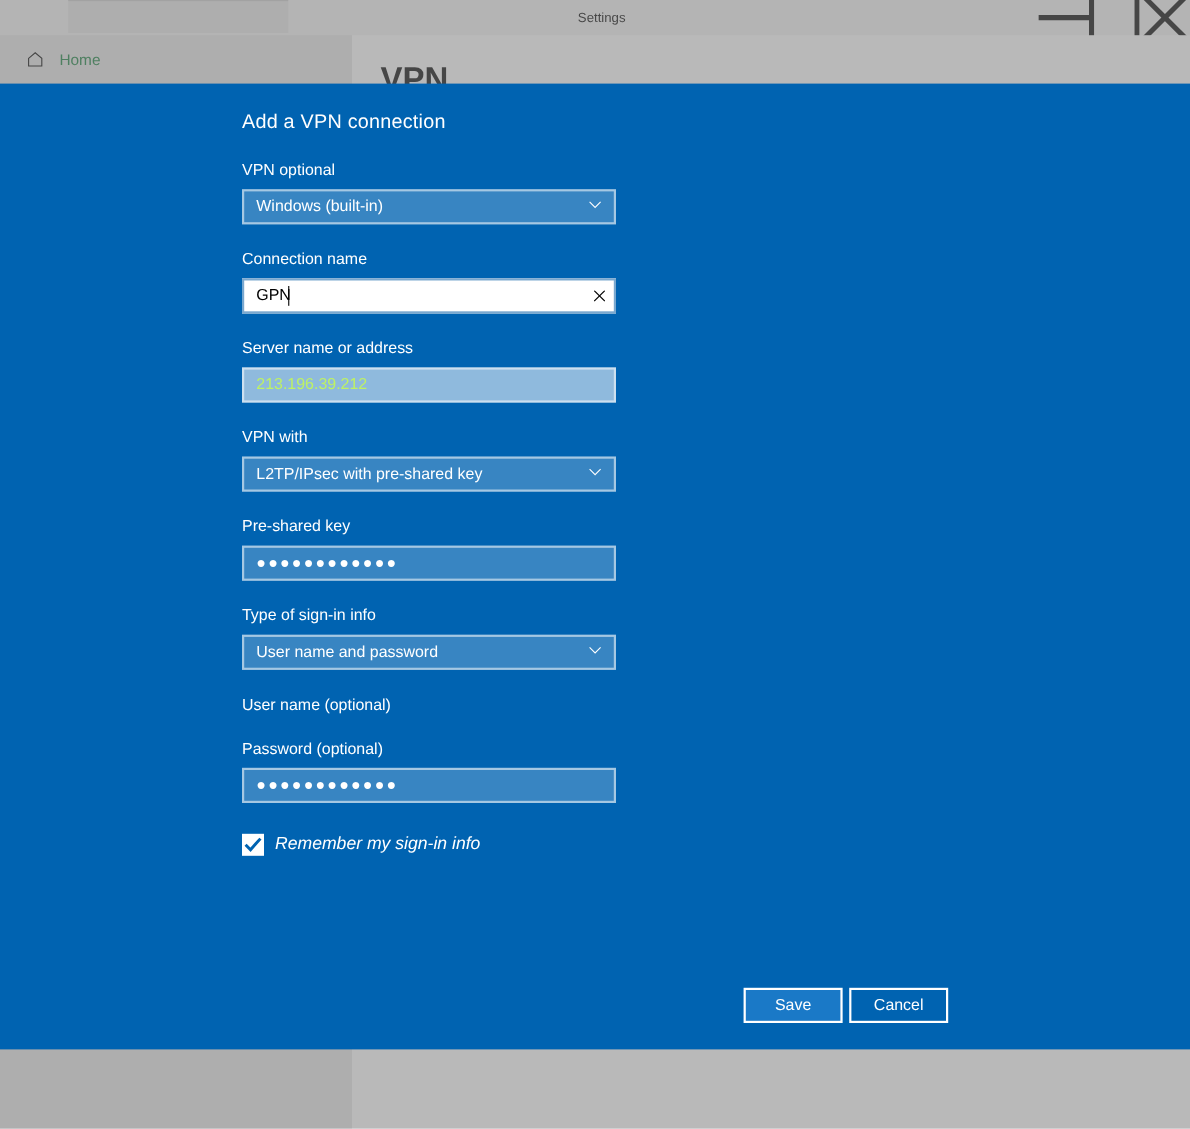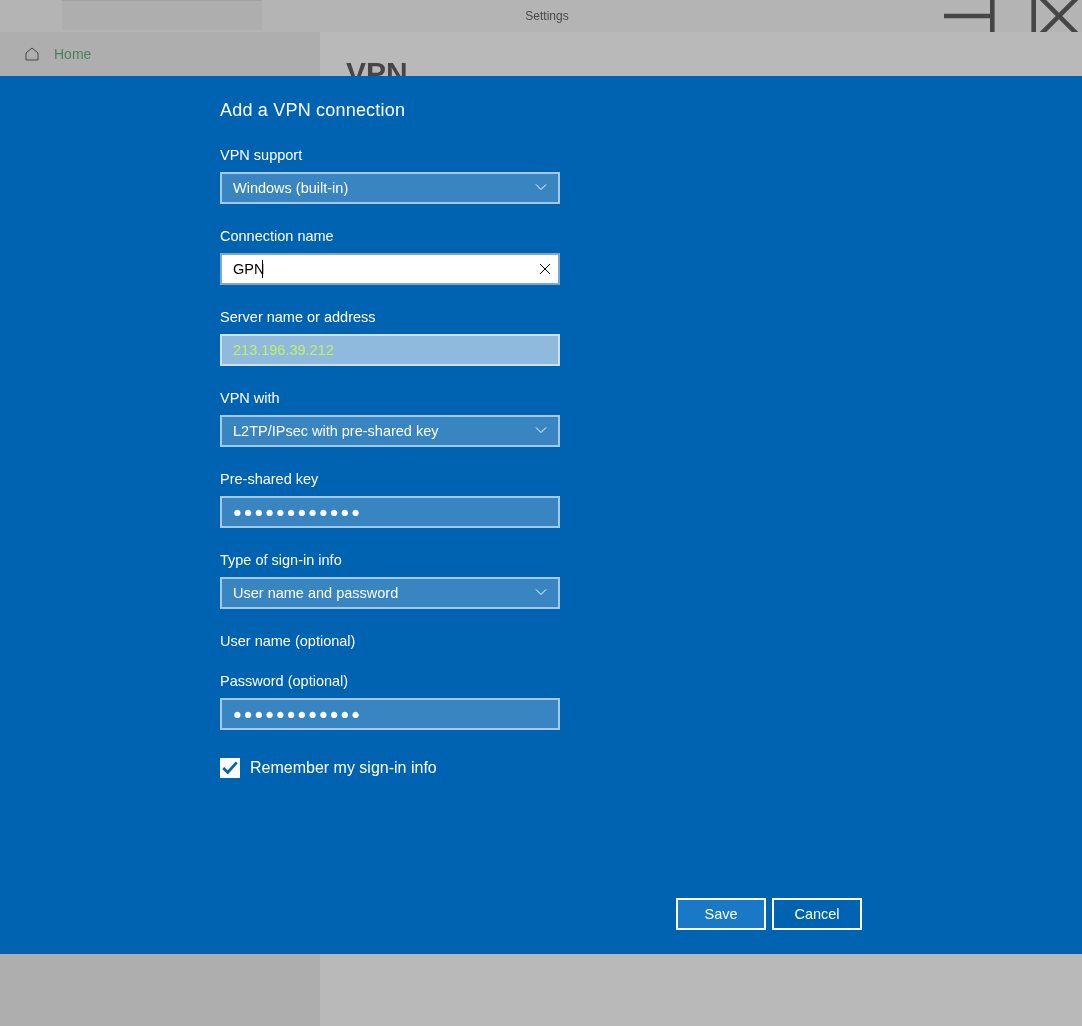--- a/index.html
+++ b/index.html
@@ -80,21 +80,21 @@
     position: absolute; right: 0; top: 0; width: 30px; height: 32px;
     display: flex; align-items: center; justify-content: center;
     color: #000; font-size: 12px; cursor: default;
   }
 
   .caret {
     position: absolute; top: 7px; height: 18px; width: 1px; background: #000;
   }
 
   .check-row {
-    display: inline-flex; align-items: center; gap: 10px; margin-top: 4px;
+    display: inline-flex; align-items: center; gap: 10px; margin-top: 4px; font-style: italic;
   }
   .checkbox {
     width: 20px; height: 20px; background: #fff; display: flex; align-items: center; justify-content: center;
     flex-shrink: 0;
   }
   .checkbox svg { width: 18px; height: 18px; }
 
   .button-row {
     position: absolute; right: 220px; bottom: 24px; display: flex; gap: 6px;
   }
@@ -147,21 +147,21 @@
   <div class="main">
     <h1>VPN</h1>
   </div>
   <div class="dim"></div>
 </div>
 
 <div class="overlay">
   <h2>Add a VPN connection</h2>
 
   <div class="form-group">
-    <label class="form-label">VPN support</label>
+    <label class="form-label">VPN optional</label>
     <div class="field">
       <div class="combo">
         <span>Windows (built-in)</span>
         <span class="chev">
           <svg viewBox="0 0 12 12">
               <path d="M1 3.5 L6 8.5 L11 3.5" fill="none" stroke="#fff" stroke-width="1"></path>
             </svg>
         </span>
       </div>
     </div>

